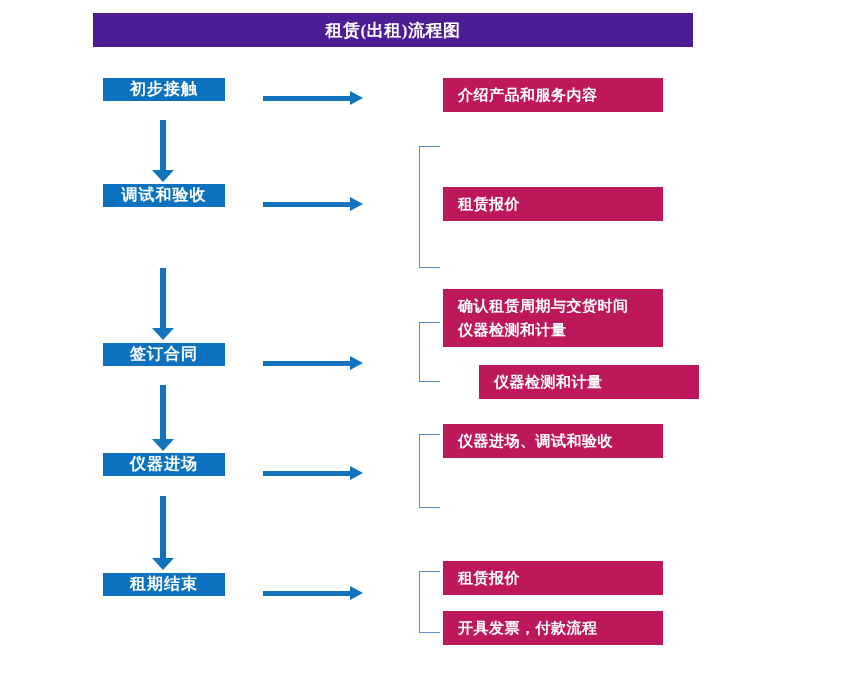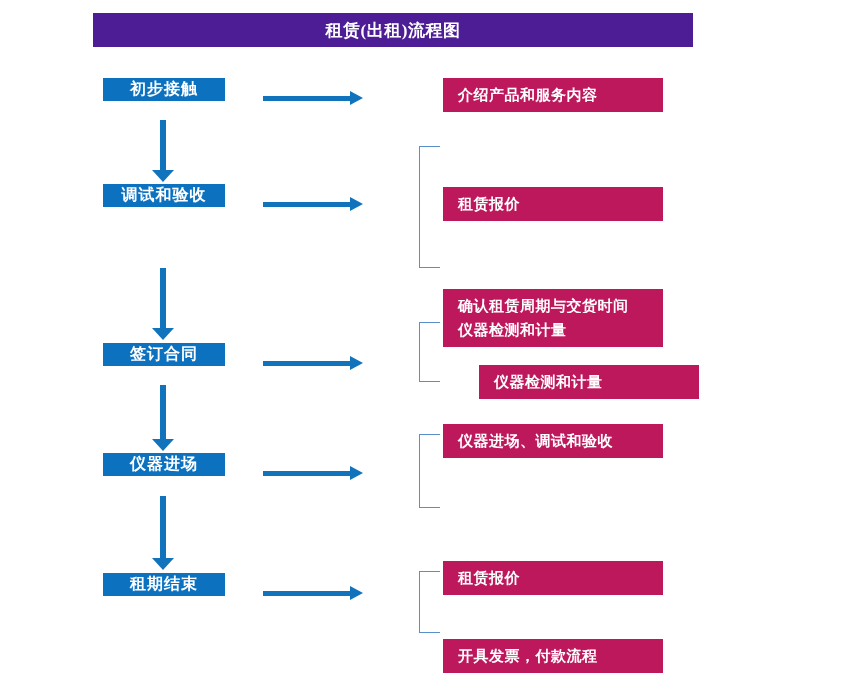--- a/index.html
+++ b/index.html
@@ -186,15 +186,15 @@
   <div class="bracket" style="top:434px; height:74px;"></div>
   <div class="bracket" style="top:571px; height:62px;"></div>
 
   <div class="task-box" style="top:78px;">介绍产品和服务内容</div>
   <div class="task-box" style="top:187px;">租赁报价</div>
   <div class="task-box" style="top:245px;margin-top:44px;">确认租赁周期与交货时间</div>
   <div class="task-box" style="top:313px;">仪器检测和计量</div>
   <div class="task-box" style="top:365px;margin-left:36px;">仪器检测和计量</div>
   <div class="task-box" style="top:424px;">仪器进场、调试和验收</div>
   <div class="task-box" style="top:561px;">租赁报价</div>
-  <div class="task-box" style="top:639px;">开具发票，付款流程</div>
+  <div class="task-box" style="top:611px;">开具发票，付款流程</div>
 
 </div>
 
 </body></html>

